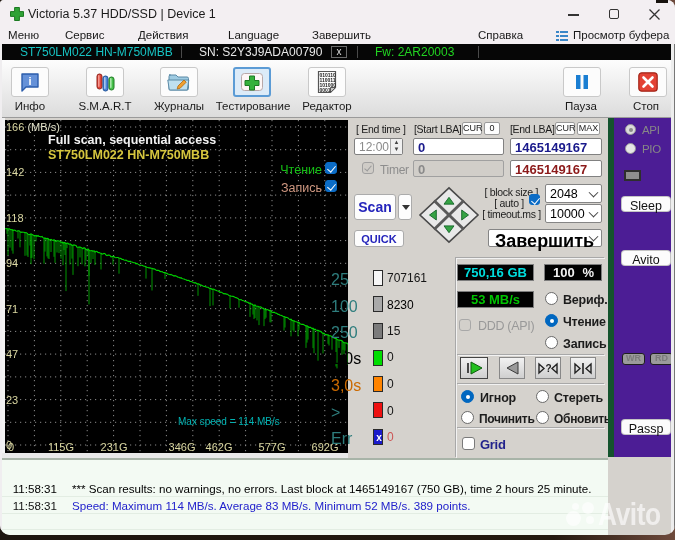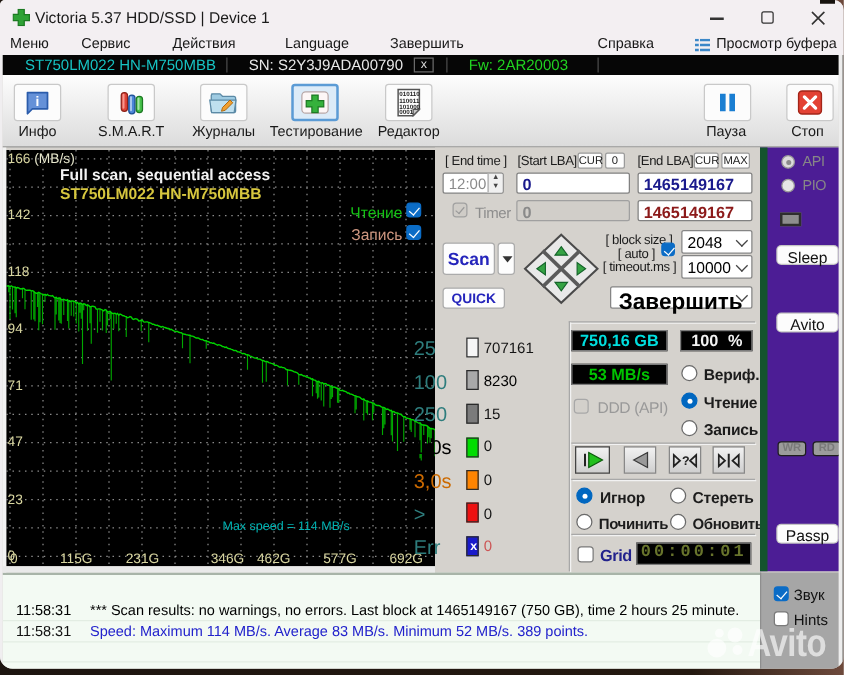--- a/index.html
+++ b/index.html
@@ -334,21 +334,20 @@
   <div class="radio on" style="left:113px;top:272px"></div>
       <div class="lab" style="left:132px;top:273px;font-size:12.5px;letter-spacing:-0.2px;font-weight:bold">Игнор</div>
   <div class="radio" style="left:188px;top:272px"></div>
       <div class="lab" style="left:206px;top:273px;font-size:12.5px;letter-spacing:-0.2px;font-weight:bold">Стереть</div>
   <div class="radio" style="left:113px;top:293px"></div>
       <div class="lab" style="left:131px;top:294px;font-size:12px;letter-spacing:-0.3px;font-weight:bold">Починить</div>
   <div class="radio" style="left:188px;top:293px"></div>
       <div class="lab" style="left:206px;top:294px;font-size:12px;letter-spacing:-0.3px;font-weight:bold">Обновить</div>
   <div class="cb" style="left:114px;top:319px;width:13px;height:13px"></div>
   <div class="lab" style="left:132px;top:319px;font-size:13px;font-weight:bold;color:#22228c">Grid</div>
-  <div class="disp" style="left:161px;top:316px;width:92px;height:18px;color:#68742c;font-family:'Liberation Mono',monospace;font-size:13.5px;font-weight:bold;text-align:center;line-height:16px;letter-spacing:2.5px">00:00:01</div>
     </div>
   <div class="abs" id="farright">
       <div class="radio" style="left:11px;top:6px;width:11px;height:11px;border-color:#999;background:#dcdcdc"></div>
       <span style="position:absolute;left:14.5px;top:9.5px;width:4px;height:4px;border-radius:50%;background:#8a8a8a"></span>
   <div class="lab" style="left:28px;top:6px;color:#878787;font-size:11.5px">API</div>
   <div class="radio" style="left:11px;top:25px;width:11px;height:11px;border-color:#999;background:#e6e6e6"></div>
   <div class="lab" style="left:28px;top:25px;color:#878787;font-size:11.5px">PIO</div>
   <div class="abs" style="left:10px;top:52px;width:17px;height:11px;background:#8e8e8e;border:2px solid #2e2e2e"></div>
   <div class="gbtn" style="top:79px">Sleep</div>
   <div class="gbtn" style="top:133px">Avito</div>
@@ -361,26 +360,20 @@
     <div class="logrow" style="top:21px">
         <span class="ts">11:58:31</span>
         <span class="msg">*** Scan results: no warnings, no errors. Last block at 1465149167 (750 GB), time 2 hours 25 minute.</span>
       </div>
     <div class="logrow" style="top:37.5px;color:#2222cc">
         <span class="ts" style="color:#111">11:58:31</span>
         <span class="msg">Speed: Maximum 114 MB/s. Average 83 MB/s. Minimum 52 MB/s. 389 points.</span>
       </div>
     <div class="logrow" style="top:54px"></div>
   </div>
-  <div class="abs" id="logside">
-    <div class="cb on" style="left:10px;top:11px"></div>
-    <div class="abs" style="left:26px;top:11px;font-size:12px;color:#111">Звук</div>
-    <div class="cb" style="left:10px;top:31px"></div>
-    <div class="abs" style="left:26px;top:31px;font-size:12px;color:#111">Hints</div>
-  </div>
   <div class="abs" style="left:0;top:44px;width:2px;height:491px;background:#f0eef0"></div>
   <div class="abs" style="left:671px;top:44px;width:3px;height:491px;background:#ededed"></div>
   <div class="abs" style="left:674px;top:44px;width:1px;height:491px;background:#777"></div>
   <div class="abs" style="left:2px;top:118px;width:3px;height:340px;background:#f2f2f2"></div>
   <div class="abs" style="left:2px;top:453px;width:346px;height:5px;background:#e9e9e9"></div>
 
   <div class="avc" style="left:566px;top:511px;width:15px;height:15px"></div>
   <div class="avc" style="left:582px;top:502px;width:12px;height:12px"></div>
   <div class="avc" style="left:572px;top:503px;width:7px;height:7px"></div>
   <div class="avc" style="left:586px;top:516px;width:8px;height:8px"></div>

